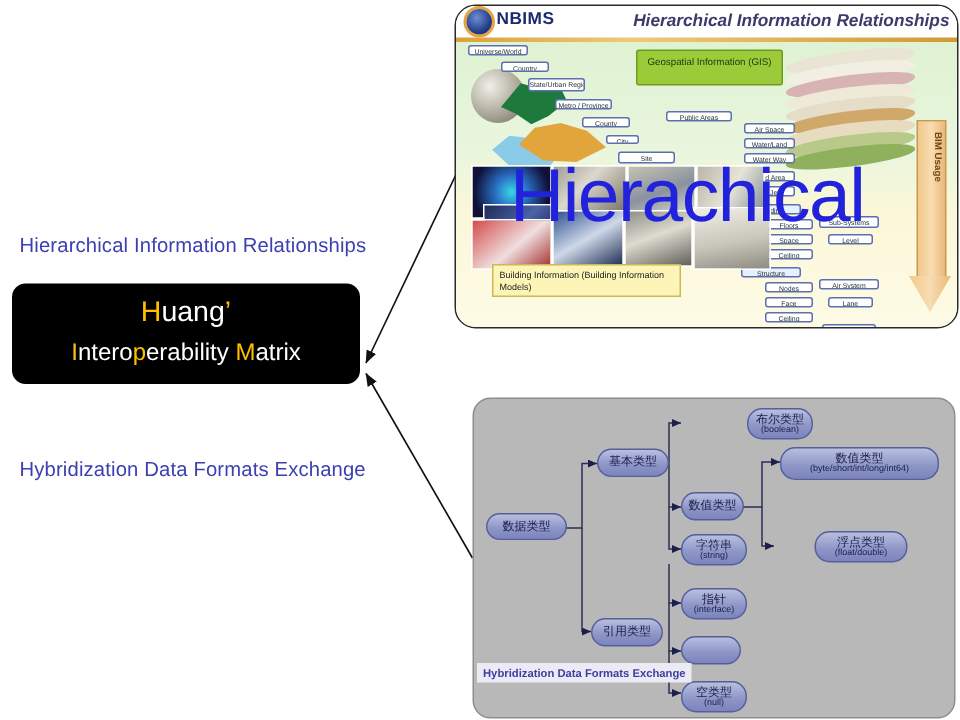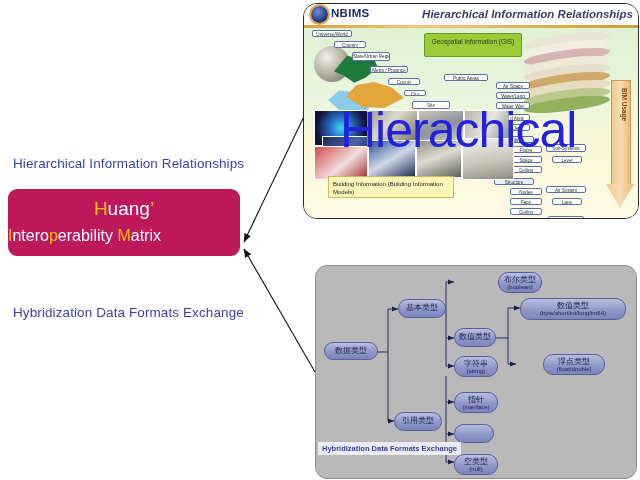--- a/index.html
+++ b/index.html
@@ -21,34 +21,34 @@
     white-space:nowrap;
     letter-spacing:0.1px;
   }
   #label-hier{left:13px;top:156px;}
   #label-hybr{left:13px;top:305px;}
 
   .red-box{
     position:absolute;
     left:8px;top:189px;
     width:232px;height:67px;
-    background:#be185d;
+    background:#000000;
     border-radius:9px;
     box-shadow:0 0 0 0 rgba(0,0,0,0);
   }
   .red-box .l1{
     position:absolute;left:0;top:9px;width:100%;
     text-align:center;
     font-size:19px;
     color:#ffffff;
     font-family:"Liberation Sans", sans-serif;
   }
   .red-box .l2{
     position:absolute;left:0;top:38px;width:100%;
-    text-align:left;
+    text-align:center;
     font-size:16px;
     color:#ffffff;
     font-family:"Liberation Sans", sans-serif;
   }
   .hl{color:#ffc000;}
 
   
   .arrow-svg{position:absolute;left:0;top:0;width:640px;height:480px;pointer-events:none;}
 
   

